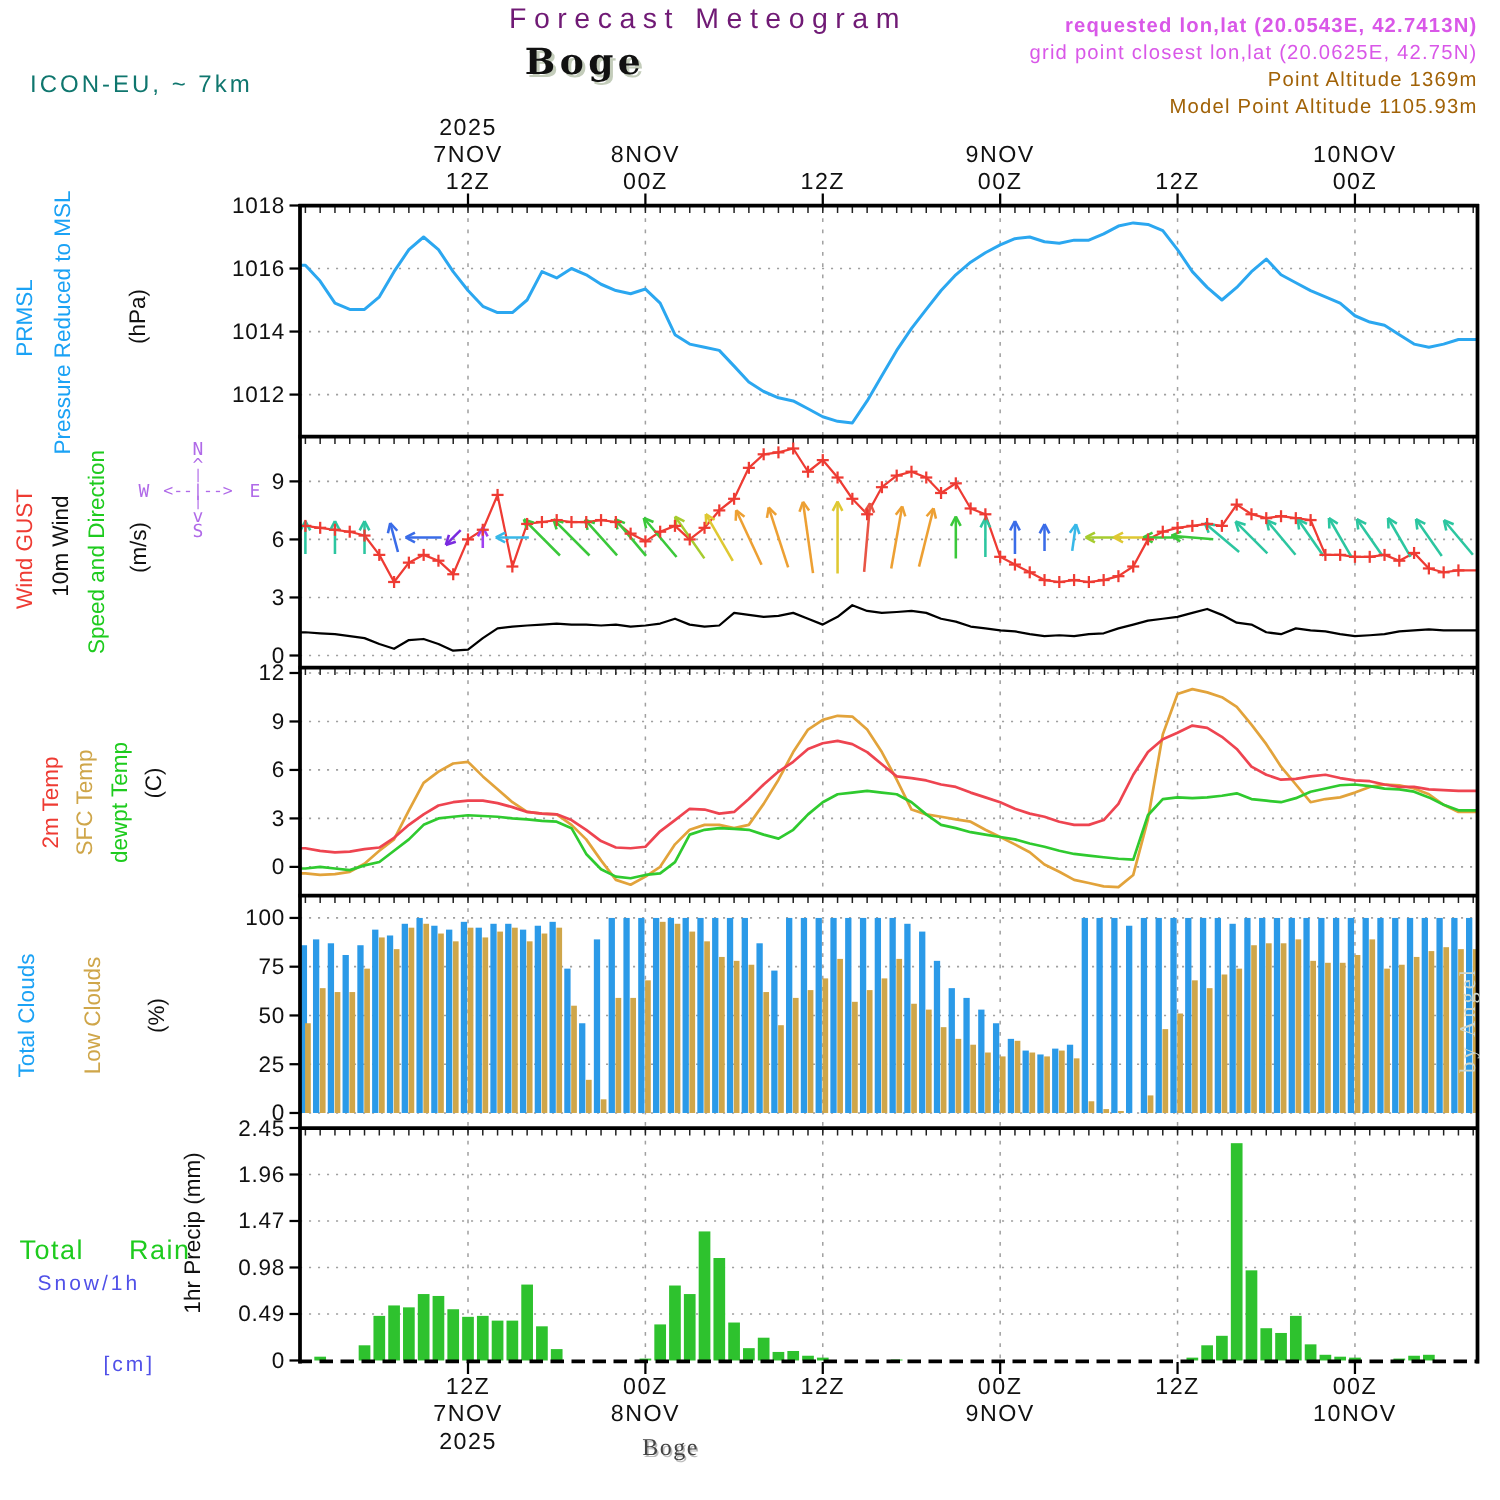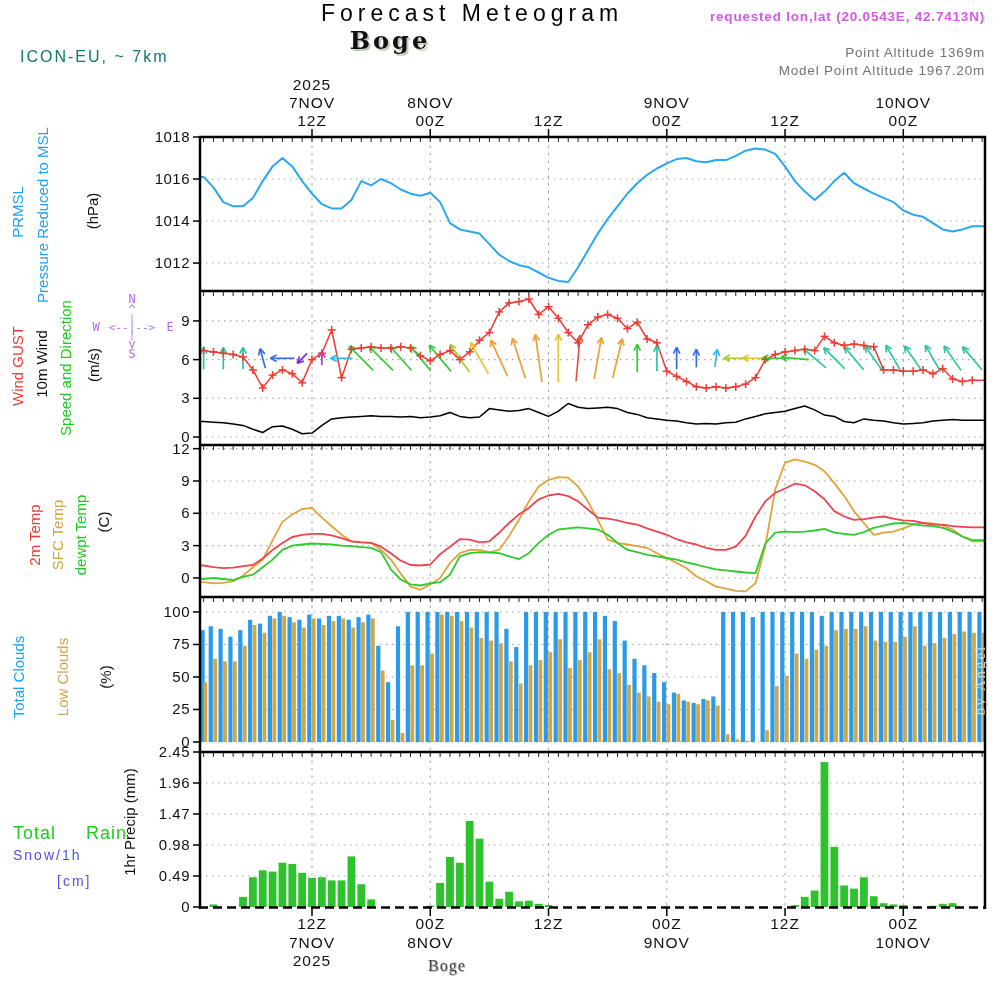--- a/index.html
+++ b/index.html
@@ -3,29 +3,29 @@
 <meta charset="utf-8">
 <style>
   html,body{margin:0;padding:0;background:#fff;}
   .page{position:relative;width:1000px;height:1000px;background:#ffffff;overflow:hidden;
         font-family:"Liberation Sans",sans-serif;}
   .lbl{position:absolute;white-space:pre;line-height:1;}
   .ctr{transform:translate(-50%,-50%);}
   .rot{transform:translate(-50%,-50%) rotate(-90deg);transform-origin:center;}
   .rightal{text-align:right;}
   #plot{position:absolute;left:0;top:0;}
-  .hdr-title{font-size:23px;letter-spacing:5px;color:#000000;font-weight:400;}
+  .hdr-title{font-size:19px;letter-spacing:5px;color:#701a75;font-weight:400;}
   .hdr-station{font-size:24px;font-weight:700;letter-spacing:3px;color:#111;
                font-family:"DejaVu Serif","Liberation Serif",serif;text-shadow:2px 2px 0 #c3ccba;}
   .hdr-magenta{font-size:13.5px;letter-spacing:0.8px;color:#d957e8;}
-  .hdr-purple{font-size:13.5px;letter-spacing:0.8px;color:#737373;}
+  .hdr-purple{font-size:13.5px;letter-spacing:0.8px;color:#a16207;}
   .hdr-model{font-size:16px;letter-spacing:2px;color:#0f766e;}
   .axlbl{font-size:15px;color:#111;}
   .blue{color:#1ba2f5;} .red{color:#ee3b33;} .green{color:#1ecb1e;} .black{color:#111;}
-  .tan{color:#cfa64a;} .snowblue{color:#5050e8;}
+  .tan{color:#cfa64a;} .snowblue{color:#5050e8;margin-left:12px;}
   .compass{font-family:"DejaVu Sans Mono","Liberation Mono",monospace;color:#b06ae8;font-size:12px;}
   .watermark{font-family:"Liberation Serif",serif;font-size:15px;color:#ccd6cc;letter-spacing:2px;}
   .footer-station{font-family:"Liberation Serif",serif;font-size:16px;color:#444;
                   letter-spacing:1px;text-shadow:1px 1px 0 #bbb;}
 </style>
 </head>
 <body>
 
 <div class="page">
 
@@ -1056,22 +1056,23 @@
       <text x="666.78" y="929" text-anchor="middle" font-size="15.5" fill="#111" font-family="&quot;Liberation Sans&quot;,sans-serif" letter-spacing="1">00Z</text>
       <text x="666.78" y="947.5" text-anchor="middle" font-size="15.5" fill="#111" font-family="&quot;Liberation Sans&quot;,sans-serif" letter-spacing="1">9NOV</text>
       <text x="785.04" y="929" text-anchor="middle" font-size="15.5" fill="#111" font-family="&quot;Liberation Sans&quot;,sans-serif" letter-spacing="1">12Z</text>
       <text x="903.3000000000001" y="929" text-anchor="middle" font-size="15.5" fill="#111" font-family="&quot;Liberation Sans&quot;,sans-serif" letter-spacing="1">00Z</text>
       <text x="903.3000000000001" y="947.5" text-anchor="middle" font-size="15.5" fill="#111" font-family="&quot;Liberation Sans&quot;,sans-serif" letter-spacing="1">10NOV</text>
     </svg>
 
   <div class="lbl ctr hdr-title" style="left:472px;top:13px;">Forecast Meteogram</div>
   <div class="lbl ctr hdr-station" style="left:390px;top:41px;">Boge</div>
   <div class="lbl hdr-magenta rightal" style="right:15px;top:10px;font-weight:bold;">requested lon,lat (20.0543E, 42.7413N)</div>
+  <div class="lbl hdr-magenta rightal" style="right:15px;top:28px;">grid point closest lon,lat (20.0625E, 42.75N)</div>
   <div class="lbl hdr-purple rightal" style="right:15px;top:46px;">Point Altitude 1369m</div>
-  <div class="lbl hdr-purple rightal" style="right:15px;top:64px;">Model Point Altitude 1967.20m</div>
+  <div class="lbl hdr-purple rightal" style="right:15px;top:64px;">Model Point Altitude 1105.93m</div>
   <div class="lbl hdr-model" style="left:20px;top:49px;">ICON-EU, ~ 7km</div>
 
   <div class="lbl rot axlbl blue" style="left:17px;top:212px;">PRMSL</div>
   <div class="lbl rot axlbl blue" style="left:42px;top:215px;">Pressure Reduced to MSL</div>
   <div class="lbl rot axlbl black" style="left:92px;top:211px;">(hPa)</div>
 
   <div class="lbl rot axlbl red" style="left:17px;top:366px;">Wind GUST</div>
   <div class="lbl rot axlbl black" style="left:41px;top:364px;">10m Wind</div>
   <div class="lbl rot axlbl green" style="left:65px;top:368px;">Speed and Direction</div>
   <div class="lbl rot axlbl black" style="left:93px;top:365px;">(m/s)</div>
@@ -1090,19 +1091,19 @@
   <div class="lbl rot axlbl tan" style="left:57px;top:535px;">SFC Temp</div>
   <div class="lbl rot axlbl green" style="left:80px;top:535px;">dewpt Temp</div>
   <div class="lbl rot axlbl black" style="left:103px;top:522px;">(C)</div>
 
   <div class="lbl rot axlbl blue" style="left:18px;top:677px;">Total Clouds</div>
   <div class="lbl rot axlbl tan" style="left:62px;top:677px;">Low Clouds</div>
   <div class="lbl rot axlbl black" style="left:105px;top:677px;">(%)</div>
 
   <div class="lbl axlbl green" style="left:13px;top:824px;letter-spacing:1px;font-size:18px;">Total     Rain</div>
   <div class="lbl axlbl snowblue" style="left:13px;top:848px;letter-spacing:2px;font-size:14px;">Snow/1h</div>
-  <div class="lbl axlbl snowblue" style="left:57px;top:874px;letter-spacing:2px;font-size:14px;">[cm]</div>
+  <div class="lbl axlbl snowblue" style="left:57px;top:902px;letter-spacing:2px;font-size:14px;">[cm]</div>
   <div class="lbl rot axlbl black" style="left:129px;top:822px;">1hr Precip (mm)</div>
 
   <div class="lbl rot watermark" style="left:980px;top:680px;">by Angel</div>
   <div class="lbl ctr footer-station" style="left:447px;top:966px;">Boge</div>
 
 </div>
 
 </body></html>

